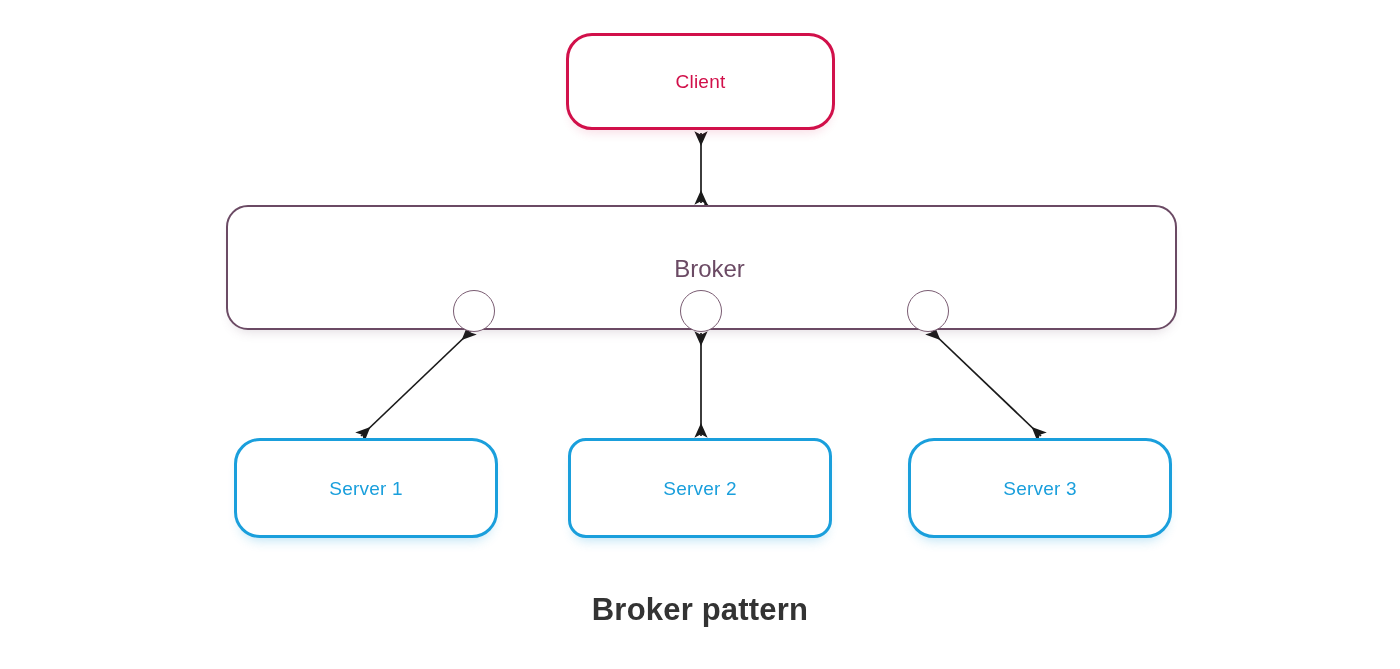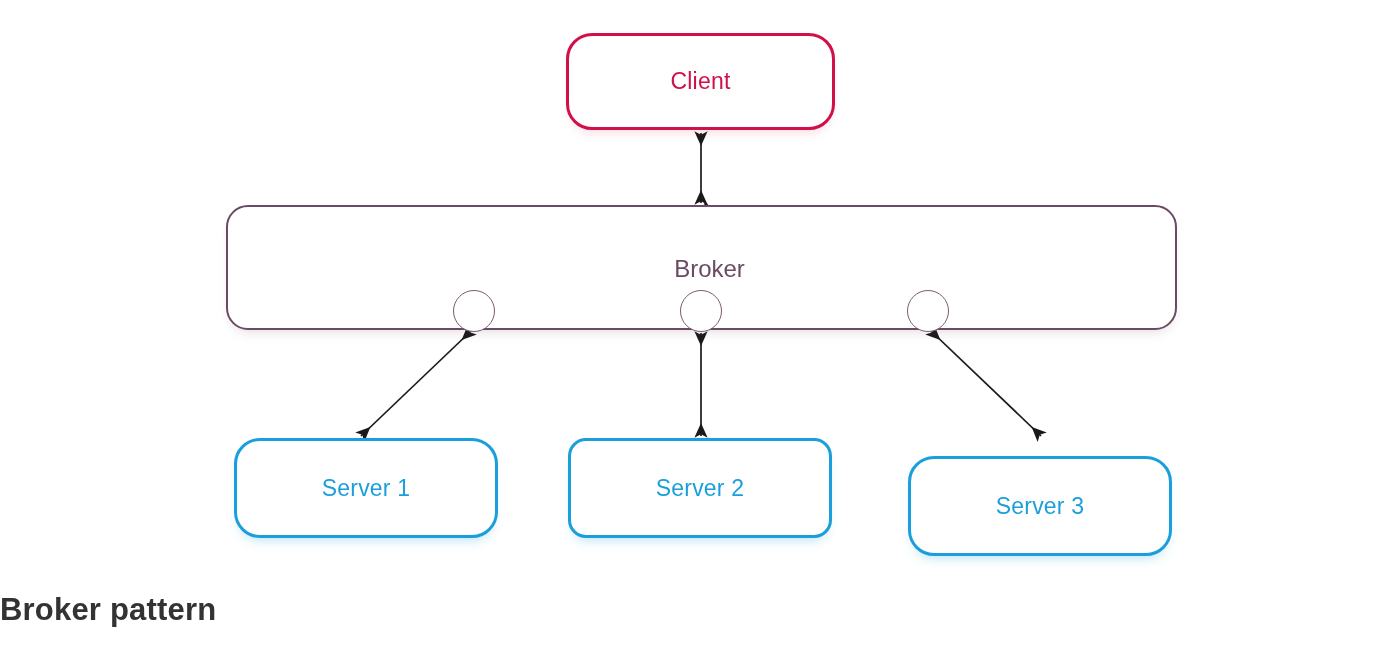--- a/index.html
+++ b/index.html
@@ -29,21 +29,21 @@
   
   .node {
     position: absolute;
     box-sizing: border-box;
     display: flex;
     align-items: center;
     justify-content: center;
     background: #ffffff;
   }
   .node-label {
-    font-size: 23px;
+    font-size: 19px;
     font-weight: 400;
     letter-spacing: 0.2px;
     line-height: 1;
     white-space: nowrap;
   }
 
   .client-node {
     left: 566px;
     top: 33px;
     width: 269px;
@@ -81,39 +81,40 @@
     top: 438px;
     width: 264px;
     height: 100px;
     border: 3px solid #1a9fdc;
     border-radius: 26px;
     box-shadow: 0 8px 12px -6px rgba(26, 159, 220, 0.30);
   }
   .server-node .node-label { color: #1a9fdc; }
   .server-1 { left: 234px; }
   .server-2 { left: 568px; border-radius: 18px; }
-  .server-3 { left: 908px; margin-top: 18px; }
+  .server-3 { left: 908px; }
 
   
   .port {
     position: absolute;
     width: 42px;
     height: 42px;
     box-sizing: border-box;
     border: 1.8px solid #7a5c72;
     border-radius: 50%;
     background: #ffffff;
   }
 
   
   .caption {
     position: absolute;
     left: 0;
     right: 0;
     top: 592px;
+    text-align: center;
     font-size: 31px;
     font-weight: bold;
     color: #333333;
     letter-spacing: 0.2px;
   }
 </style>
 </head>
 <body>
 
 <div id="canvas">

